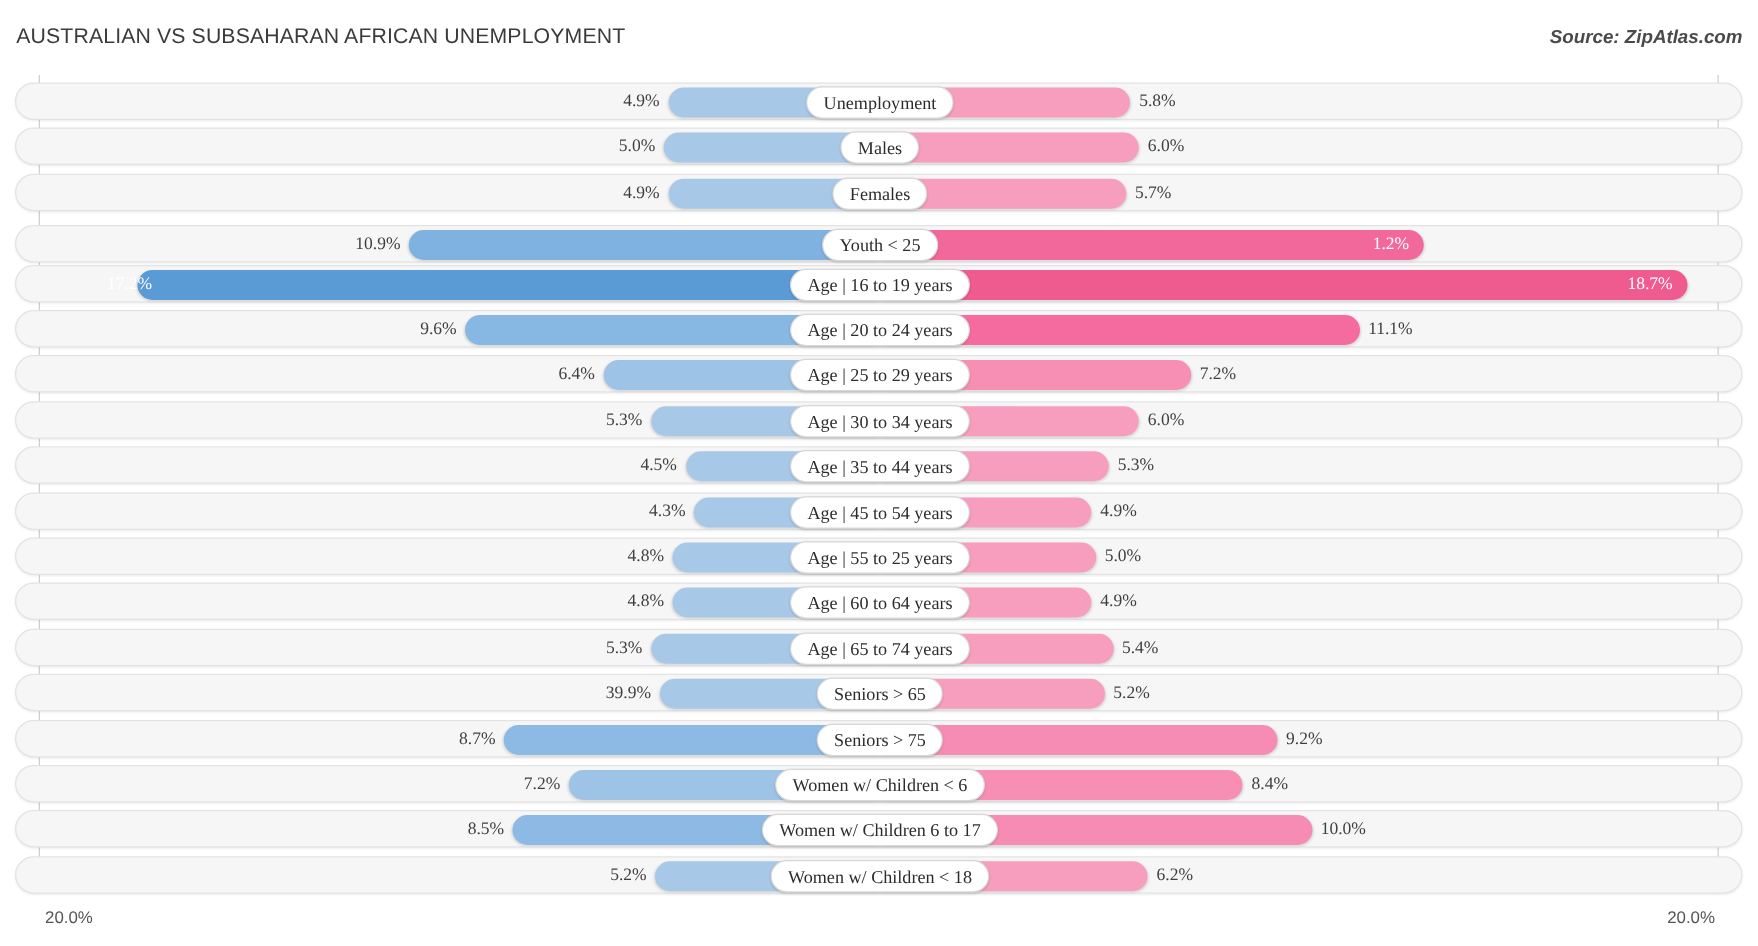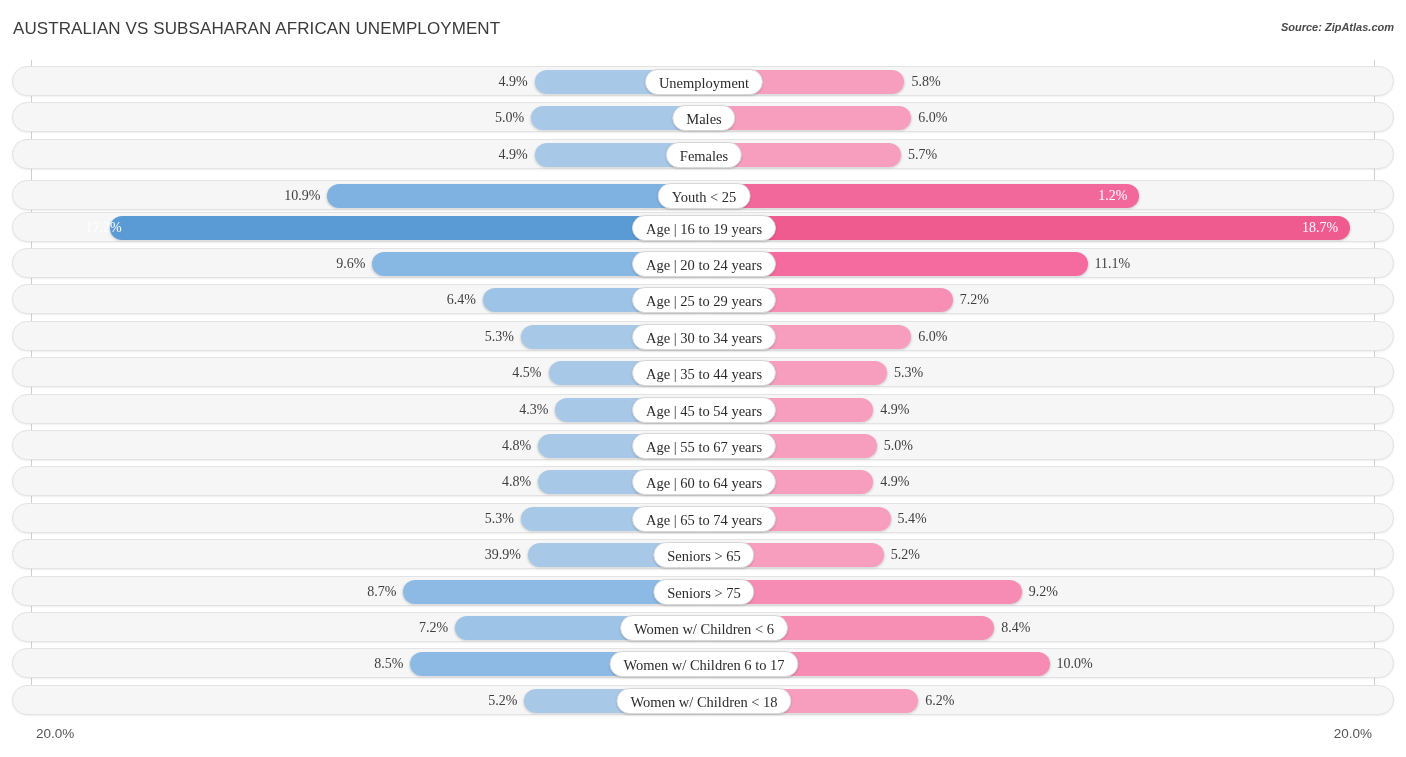--- a/index.html
+++ b/index.html
@@ -29,21 +29,21 @@
     top: 19px;
     font-size: 17px;
     letter-spacing: .1px;
     color: #3b3b3b;
     white-space: nowrap;
   }
   #source-label {
     position: absolute;
     right: 12px;
     top: 21px;
-    font-size: 11px;
+    font-size: 15px;
     font-style: italic;
     font-weight: bold;
     color: #4a4a4a;
     white-space: nowrap;
   }
 
   
   #plot {
     position: absolute;
     left: 0;
@@ -290,21 +290,21 @@
           <div class="val val-right" style="left: 867.295px;">4.9%</div>
           <div class="pill">Age | 45 to 54 years</div>
         </div>
       </div>
       <div class="row" style="top: 370px;">
         <div class="bars">
           <div class="bar bar-left" style="width: 165.84px; background: rgb(168, 200, 232);"></div>
           <div class="bar bar-right" style="width: 172.75px; background: rgb(247, 158, 190);"></div>
           <div class="val val-left" style="right: 863.84px;">4.8%</div>
           <div class="val val-right" style="left: 870.75px;">5.0%</div>
-          <div class="pill">Age | 55 to 67 years</div>
+          <div class="pill">Age | 55 to 25 years</div>
         </div>
       </div>
       <div class="row" style="top: 406.4px;">
         <div class="bars">
           <div class="bar bar-left" style="width: 165.84px; background: rgb(168, 200, 232);"></div>
           <div class="bar bar-right" style="width: 169.295px; background: rgb(247, 158, 190);"></div>
           <div class="val val-left" style="right: 863.84px;">4.8%</div>
           <div class="val val-right" style="left: 867.295px;">4.9%</div>
           <div class="pill">Age | 60 to 64 years</div>
         </div>

